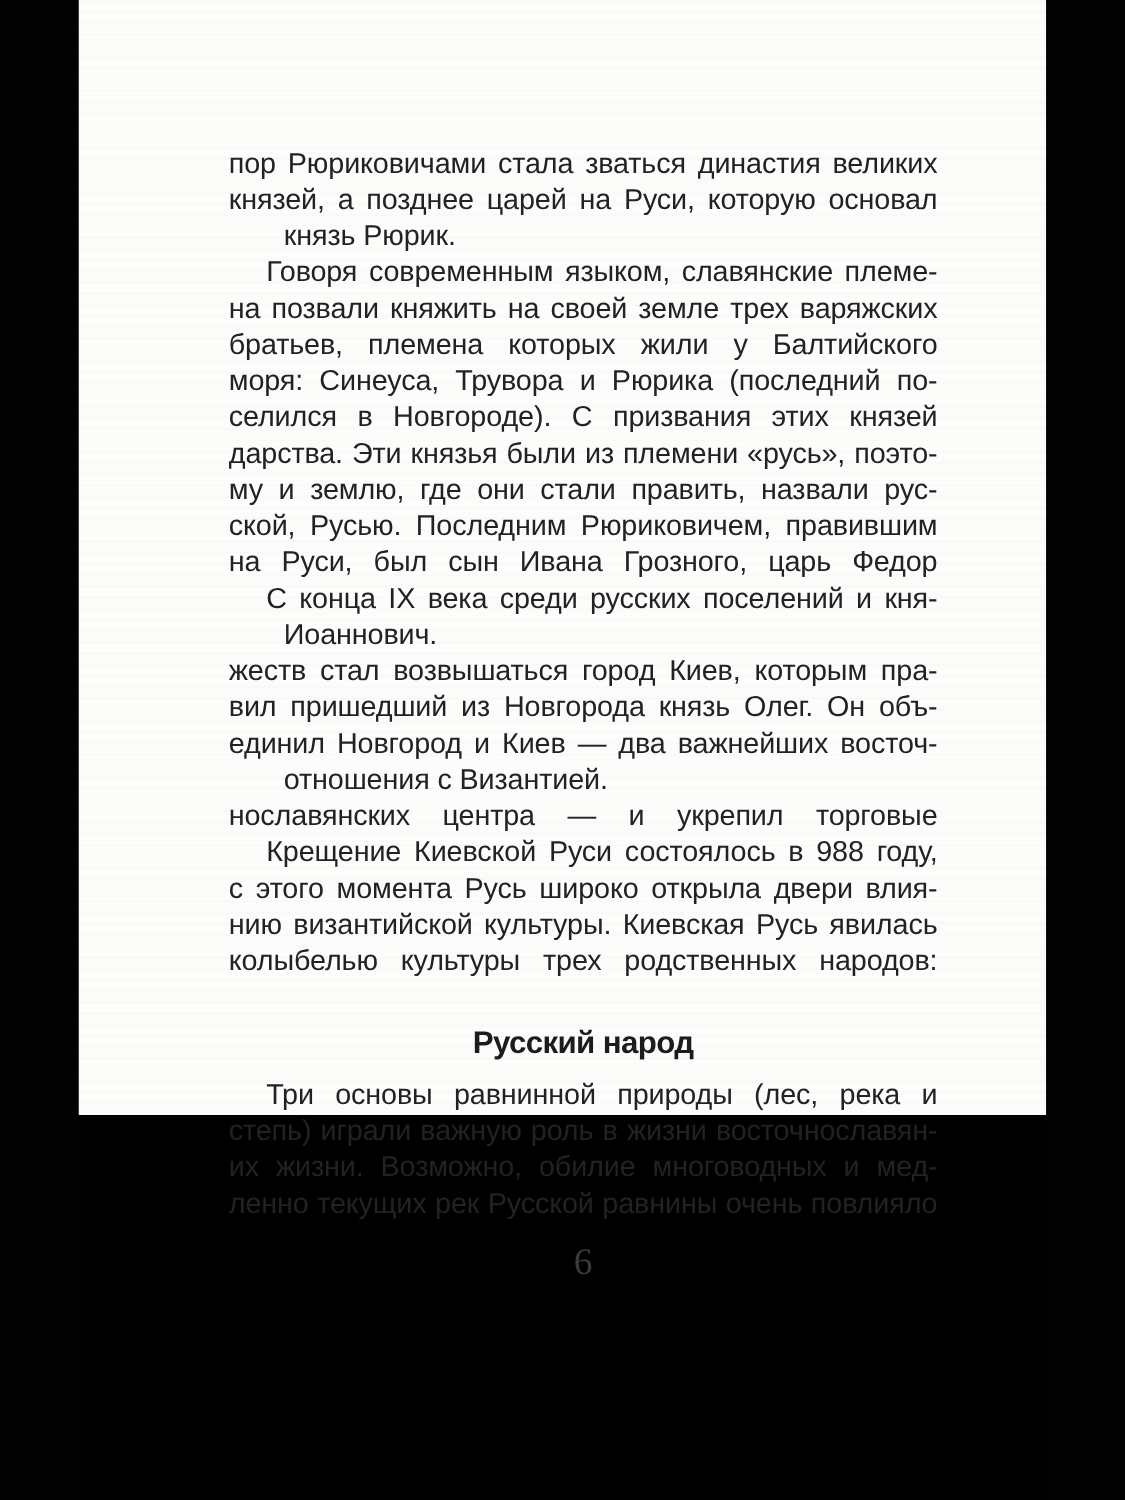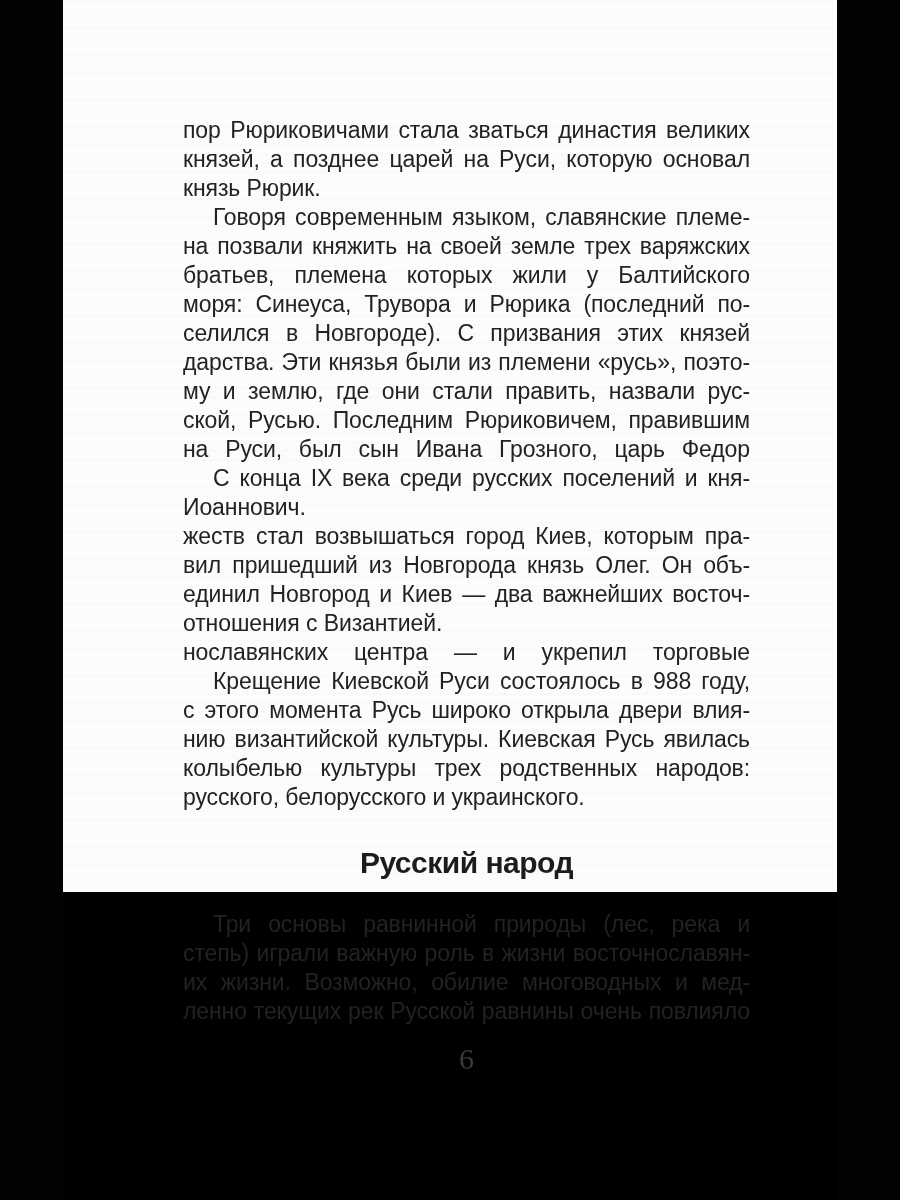--- a/index.html
+++ b/index.html
@@ -48,32 +48,32 @@
   }
   .ln {
     height: 29px;
     line-height: 29px;
     overflow: hidden;
     text-align: justify;
     text-align-last: justify;
     white-space: normal;
   }
   .ln.first { text-indent: 30px; }
-  .ln.last  { text-align: right; text-align-last: left; }
+  .ln.last  { text-align: right; text-align-last: left; margin-left: 44px; }
   .section-heading {
     margin-top: 33px;
     height: 36px;
     line-height: 36px;
     text-align: center;
-    font-size: 30px;
+    font-size: 25px;
     font-weight: 700;
     letter-spacing: -0.5px;
     color: #1c1c1c;
   }
-  .after-heading { margin-top: 29px; }
+  .after-heading { margin-top: 9px; }
   .page-number {
     margin-top: 16px;
     text-align: center;
     font-family: "Liberation Serif", serif;
     font-size: 30px;
     font-weight: 400;
     color: #3a3a3a;
   }
 </style>
 </head>
@@ -105,21 +105,20 @@
       <div class="ln">жеств стал возвышаться город Киев, которым пра-</div>
       <div class="ln">вил пришедший из Новгорода князь Олег. Он объ-</div>
       <div class="ln">единил Новгород и Киев — два важнейших восточ-</div>
       <div class="ln last">отношения с Византией.</div>
       <div class="ln">нославянских центра — и укрепил торговые</div>
 
       <div class="ln first">Крещение Киевской Руси состоялось в 988 году,</div>
       <div class="ln">с этого момента Русь широко открыла двери влия-</div>
       <div class="ln">нию византийской культуры. Киевская Русь явилась</div>
       <div class="ln">колыбелью культуры трех родственных народов:</div>
-      <div class="ln last">русского, белорусского и украинского.</div>
 
       <div class="section-heading">Русский народ</div>
 
       <div class="after-heading">
         <div class="ln first">Три основы равнинной природы (лес, река и</div>
         <div class="ln">степь) играли важную роль в жизни восточнославян-</div>
         <div class="ln">их жизни. Возможно, обилие многоводных и мед-</div>
         <div class="ln">ленно текущих рек Русской равнины очень повлияло</div>
       </div>
 

